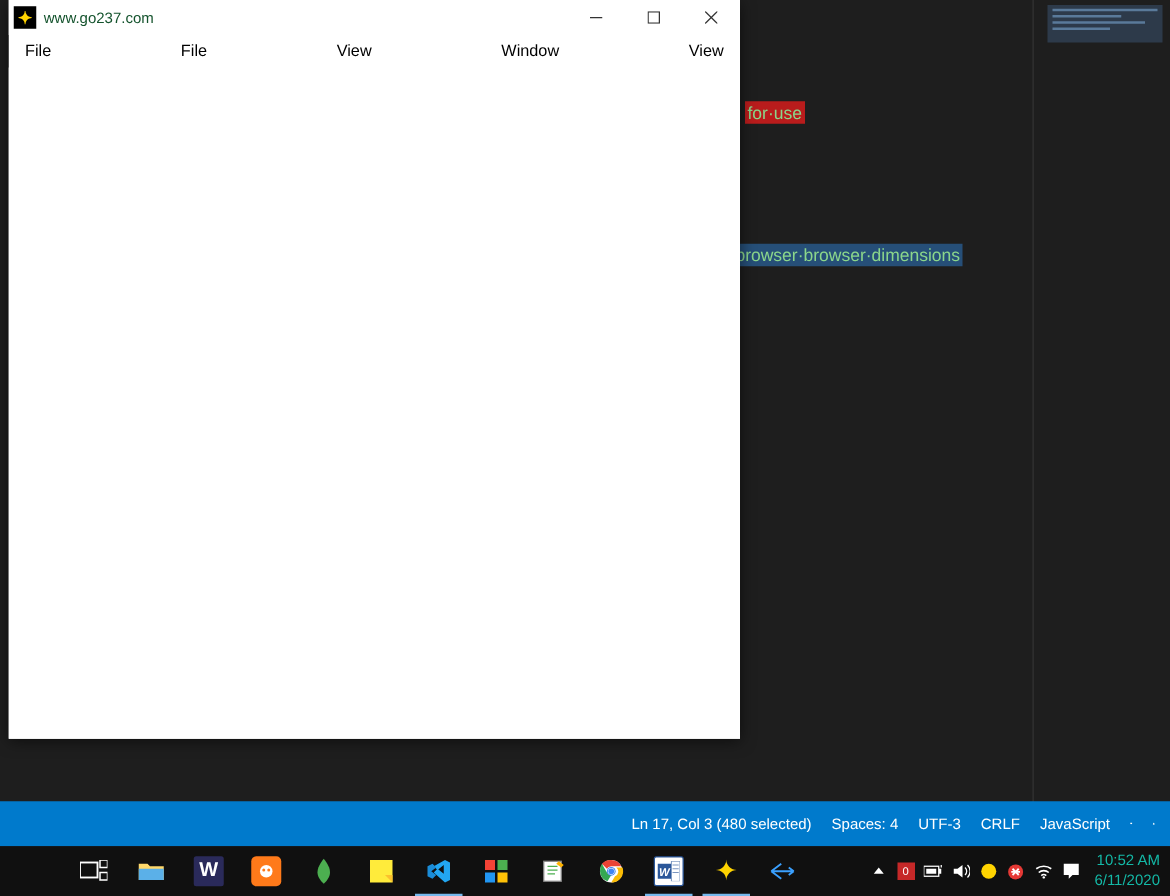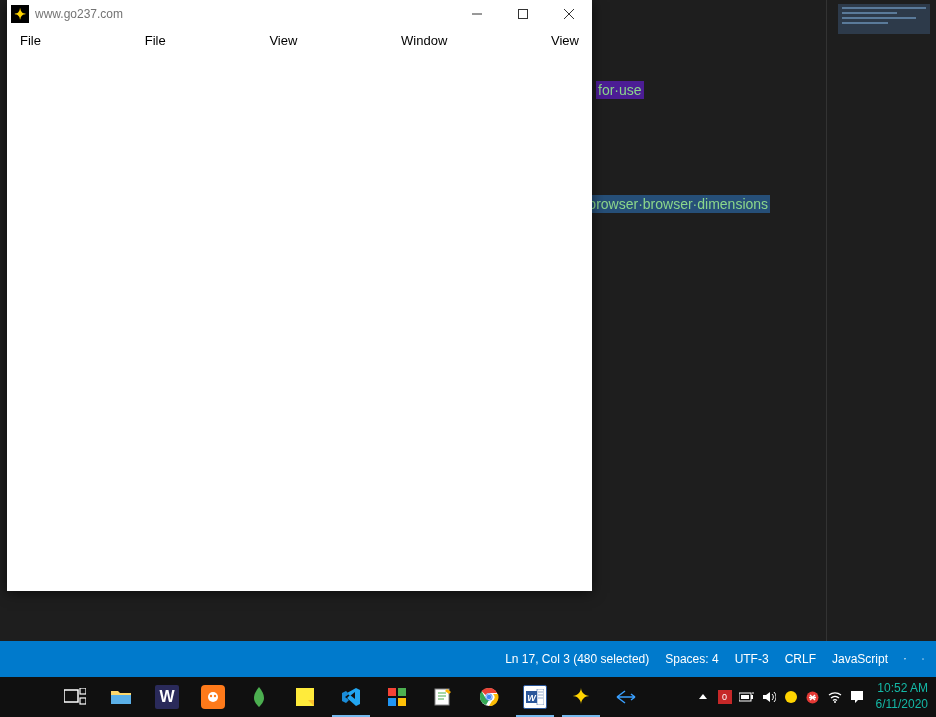--- a/index.html
+++ b/index.html
@@ -7,29 +7,29 @@
 
   
   .editor-bg { position: absolute; top: 0; left: 0; right: 0; bottom: 40px; background: #1e1e1e; }
   .editor-right-gutter { position: absolute; top: 0; right: 0; width: 110px; bottom: 0; background: #1e1e1e; border-left: 1px solid #333; }
   .minimap { position: absolute; top: 4px; right: 6px; width: 92px; height: 30px; background: #2d3a4a; }
   .minimap-line { height: 2px; margin: 3px 4px; background: #5a7a9a; }
   .code-hint { position: absolute; font-family: "Consolas", monospace; font-size: 14px; color: #8bd68b; }
   .code-hint1 { top: 82px; left: 596px; }
   .code-hint2 { top: 196px; left: 570px; }
   .code-hint2 .bg { background: #264f78; padding: 1px 2px; }
-  .code-hint1 .bg { background: #4c1d95; padding: 1px 2px; }
+  .code-hint1 .bg { background: #b91c1c; padding: 1px 2px; }
 
   
   .app-window { position: absolute; top: 0; left: 7px; width: 585px; height: 591px; background: #fff; box-shadow: 0 2px 12px rgba(0,0,0,0.6); }
   .titlebar { height: 28px; background: #fff; display: flex; align-items: center; justify-content: space-between; }
   .titlebar-left { display: flex; align-items: center; padding-left: 4px; }
   .app-icon { width: 18px; height: 18px; background: #000; display: flex; align-items: center; justify-content: center; margin-right: 6px; }
   .app-icon-inner { color: #ffd400; font-size: 14px; font-weight: bold; }
-  .title-text { font-size: 12px; color: #737373; }
+  .title-text { font-size: 12px; color: #14532d; }
   .win-controls { display: flex; }
   .win-btn { width: 46px; height: 28px; display: flex; align-items: center; justify-content: center; color: #333; font-size: 11px; cursor: default; }
   .menubar { height: 26px; display: flex; align-items: center; padding: 0 4px; border-bottom: 1px solid transparent; justify-content: space-between; }
   .menu-item { padding: 3px 9px; font-size: 13px; color: #000; cursor: default; }
   .app-content { background: #fff; height: calc(100% - 54px); }
 
   
   .statusbar { position: absolute; left: 0; right: 0; bottom: 40px; height: 36px; background: #007acc; display: flex; align-items: center; justify-content: flex-end; color: #fff; font-size: 12px; padding: 0 4px; }
   .status-item { padding: 0 8px; height: 22px; display: flex; align-items: center; cursor: default; }
   .status-icon { width: 18px; text-align: center; }

